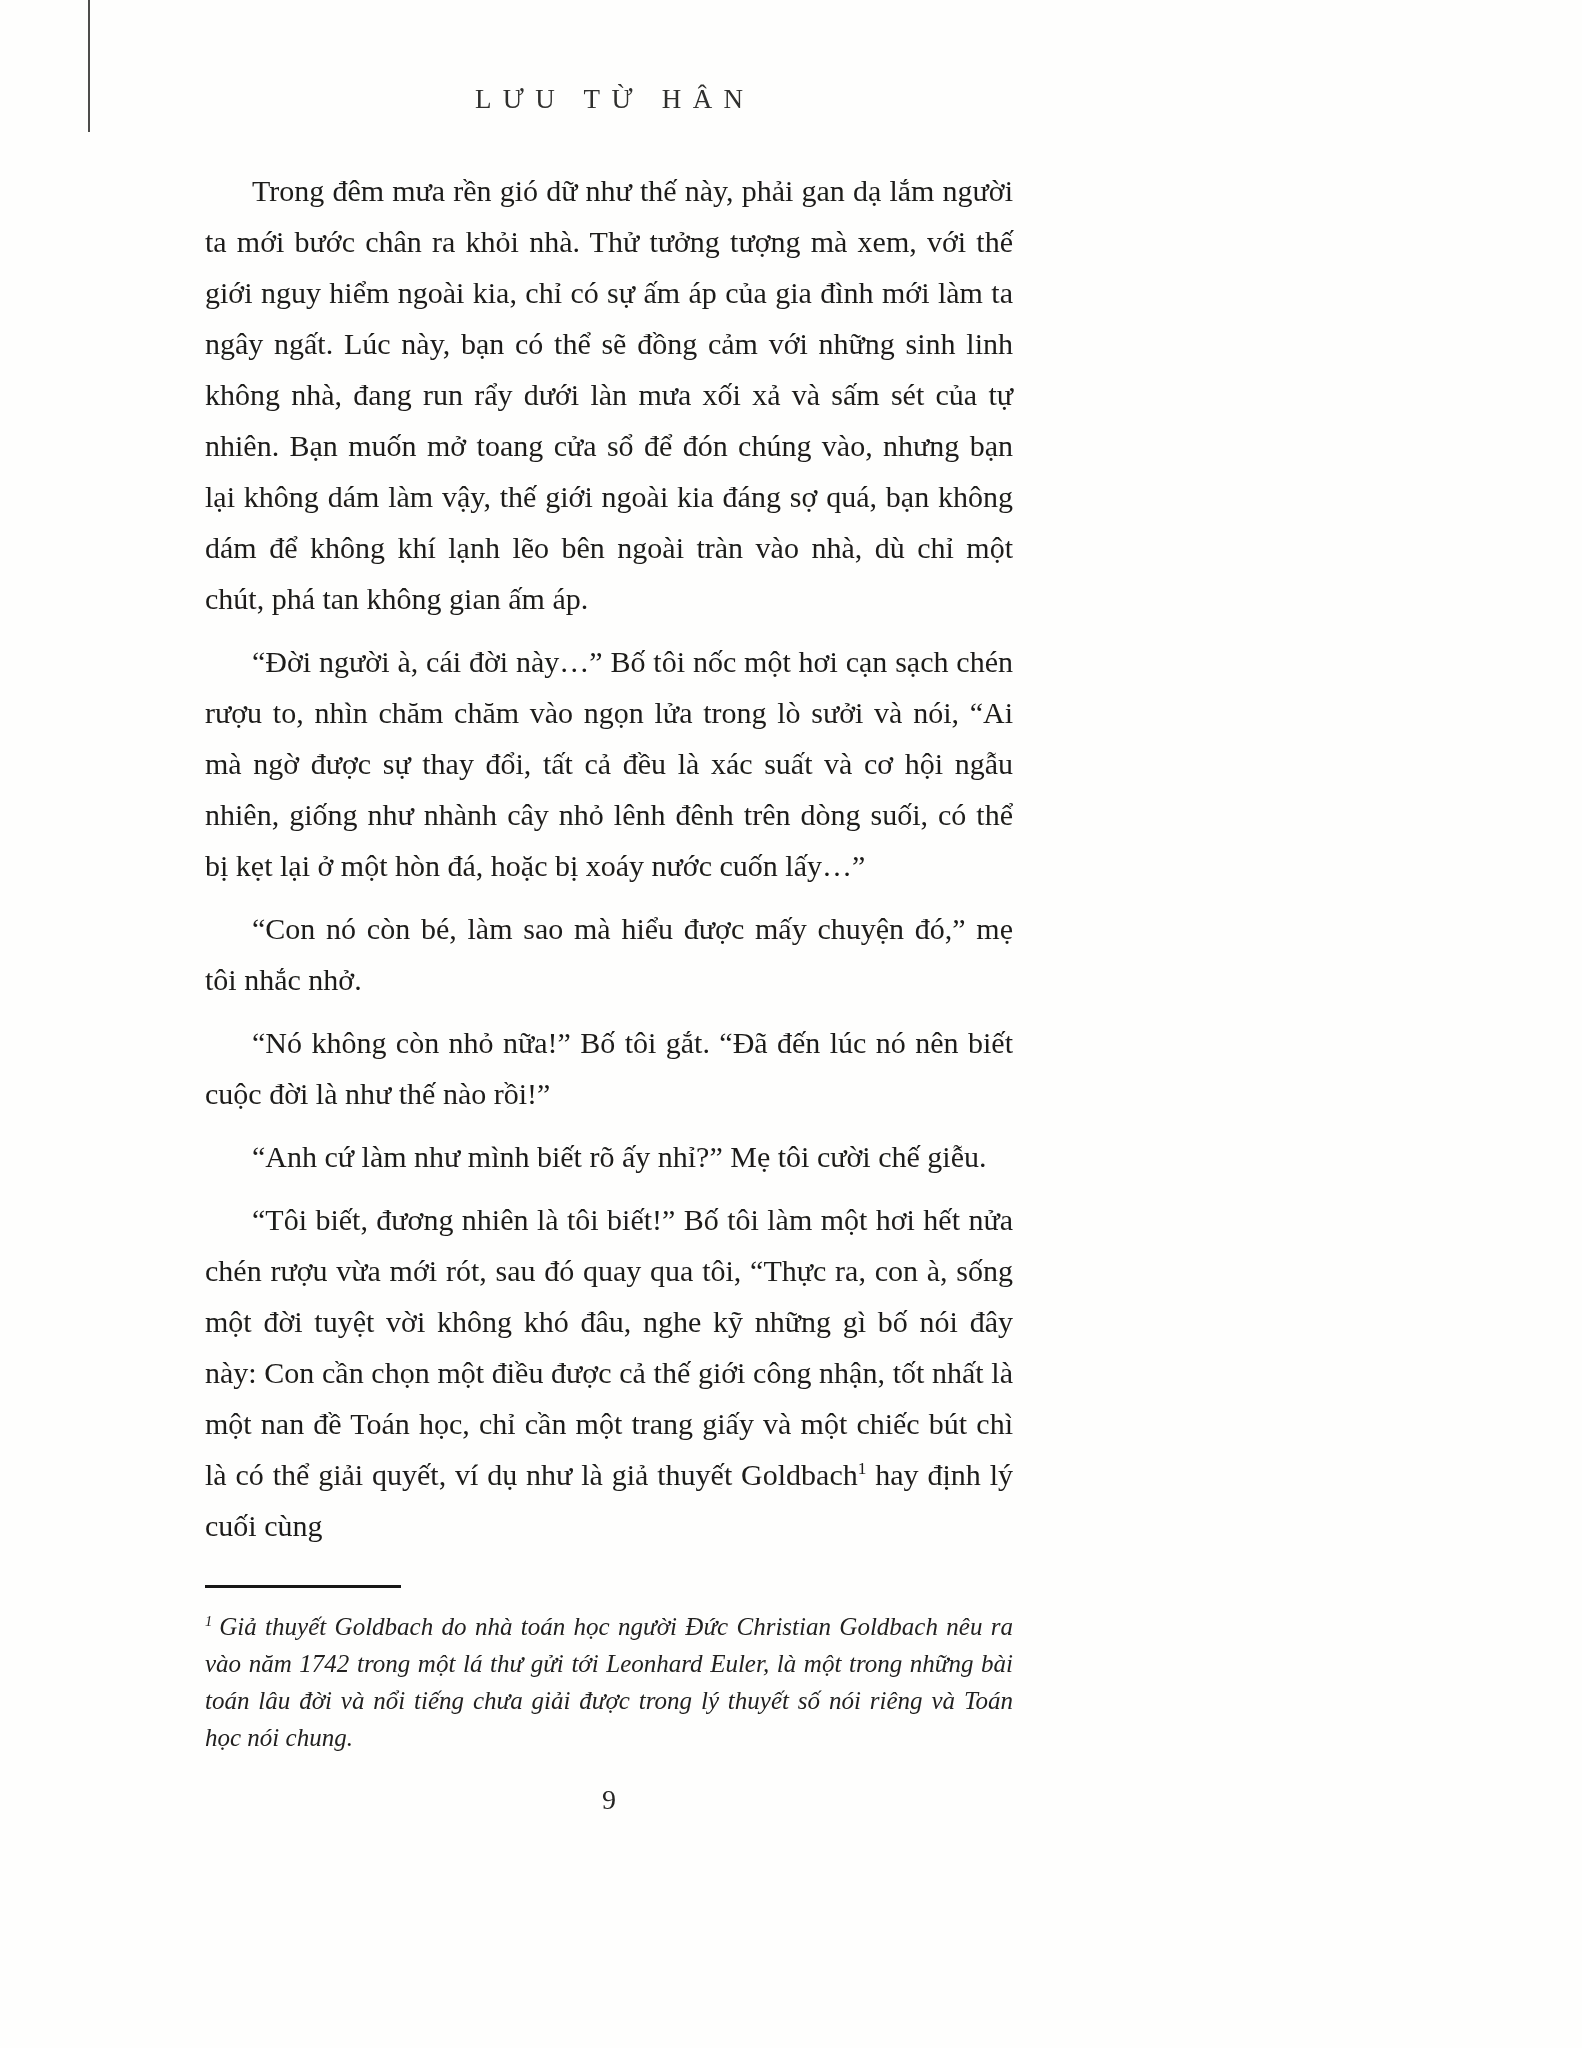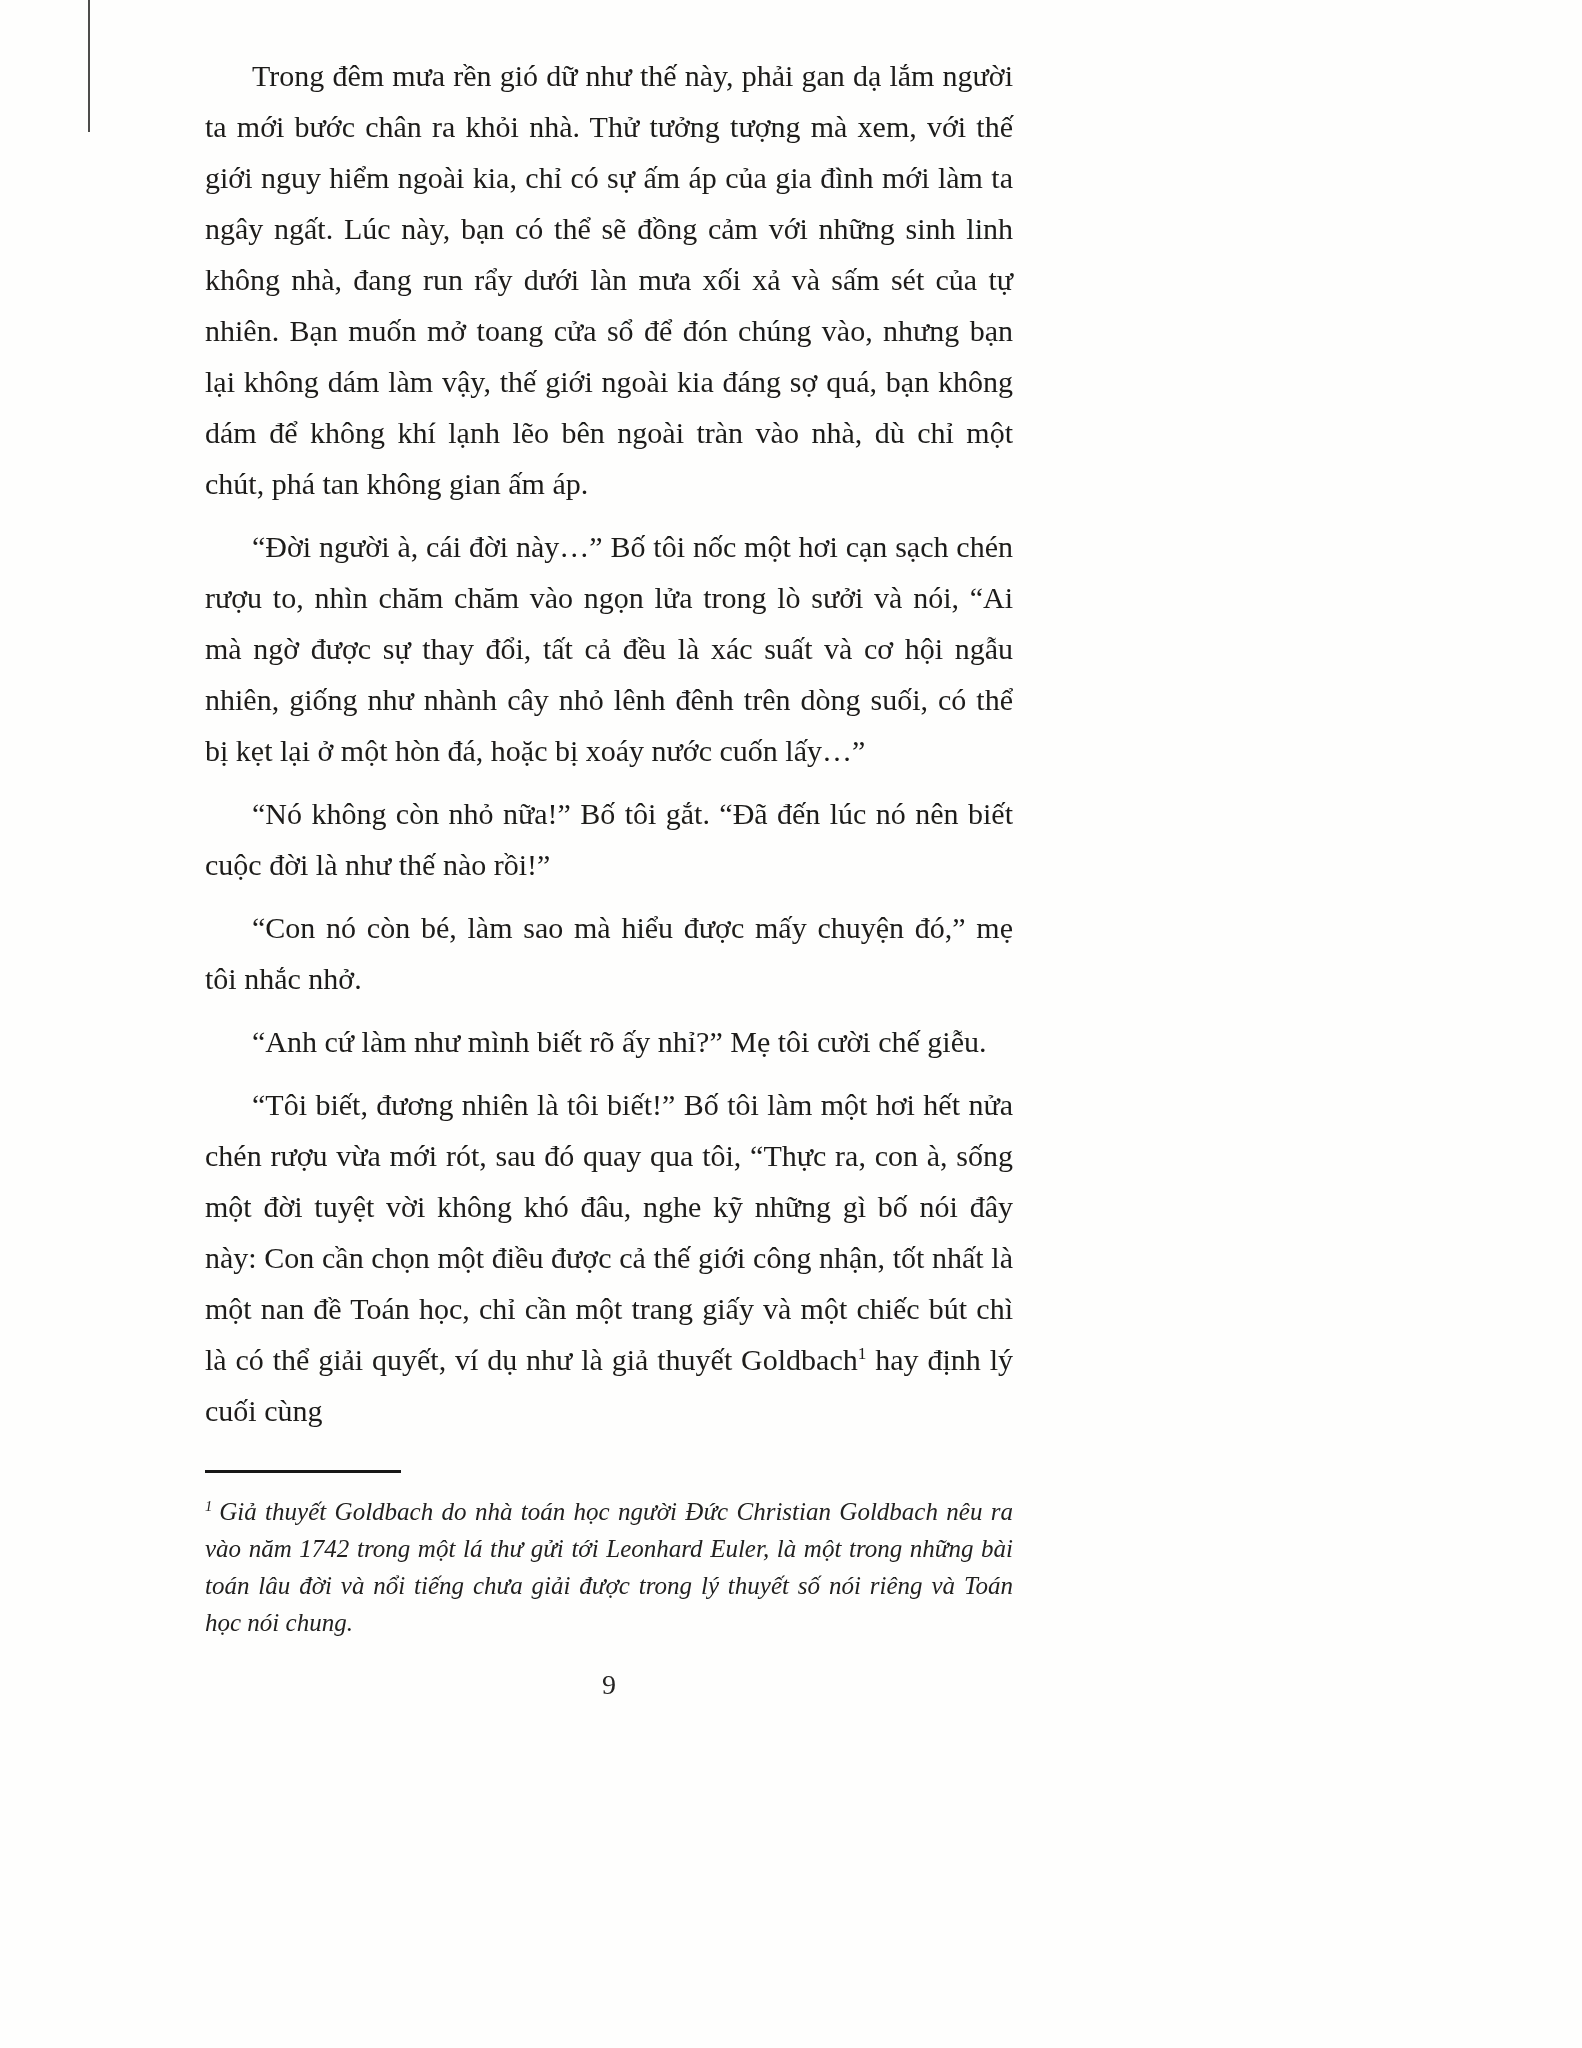--- a/index.html
+++ b/index.html
@@ -73,26 +73,27 @@
     color: #262524;
   }
 </style>
 </head>
 <body>
 
 <div class="page">
   <div class="edge-mark"></div>
 
   <div class="column">
+    <div class="running-head">LƯU TỪ HÂN</div>
 
     <div class="body-text">
         <p>Trong đêm mưa rền gió dữ như thế này, phải gan dạ lắm người ta mới bước chân ra khỏi nhà. Thử tưởng tượng mà xem, với thế giới nguy hiểm ngoài kia, chỉ có sự ấm áp của gia đình mới làm ta ngây ngất. Lúc này, bạn có thể sẽ đồng cảm với những sinh linh không nhà, đang run rẩy dưới làn mưa xối xả và sấm sét của tự nhiên. Bạn muốn mở toang cửa sổ để đón chúng vào, nhưng bạn lại không dám làm vậy, thế giới ngoài kia đáng sợ quá, bạn không dám để không khí lạnh lẽo bên ngoài tràn vào nhà, dù chỉ một chút, phá tan không gian ấm áp.</p>
         <p>“Đời người à, cái đời này…” Bố tôi nốc một hơi cạn sạch chén rượu to, nhìn chăm chăm vào ngọn lửa trong lò sưởi và nói, “Ai mà ngờ được sự thay đổi, tất cả đều là xác suất và cơ hội ngẫu nhiên, giống như nhành cây nhỏ lênh đênh trên dòng suối, có thể bị kẹt lại ở một hòn đá, hoặc bị xoáy nước cuốn lấy…”</p>
+        <p>“Con nó còn bé, làm sao mà hiểu được mấy chuyện đó,” mẹ tôi nhắc nhở.</p>
         <p>“Nó không còn nhỏ nữa!” Bố tôi gắt. “Đã đến lúc nó nên biết cuộc đời là như thế nào rồi!”</p>
-        <p>“Con nó còn bé, làm sao mà hiểu được mấy chuyện đó,” mẹ tôi nhắc nhở.</p>
         <p>“Anh cứ làm như mình biết rõ ấy nhỉ?” Mẹ tôi cười chế giễu.</p>
         <p>“Tôi biết, đương nhiên là tôi biết!” Bố tôi làm một hơi hết nửa chén rượu vừa mới rót, sau đó quay qua tôi, “Thực ra, con à, sống một đời tuyệt vời không khó đâu, nghe kỹ những gì bố nói đây này: Con cần chọn một điều được cả thế giới công nhận, tốt nhất là một nan đề Toán học, chỉ cần một trang giấy và một chiếc bút chì là có thể giải quyết, ví dụ như là giả thuyết Goldbach<sup>1</sup> hay định lý cuối cùng</p>
       </div>
 
     <div class="footnote-block">
       <div class="fn-rule"></div>
       <p class="footnote"><sup>1</sup><span>Giả thuyết Goldbach do nhà toán học người Đức Christian Goldbach nêu ra vào năm 1742 trong một lá thư gửi tới Leonhard Euler, là một trong những bài toán lâu đời và nổi tiếng chưa giải được trong lý thuyết số nói riêng và Toán học nói chung.</span></p>
     </div>
 
     <div class="page-number">9</div>

